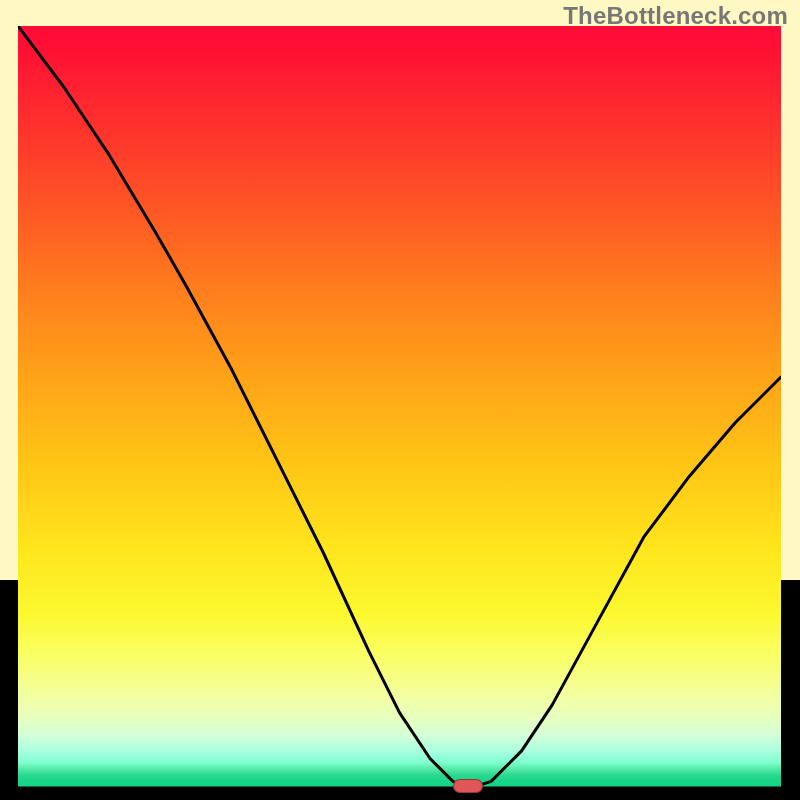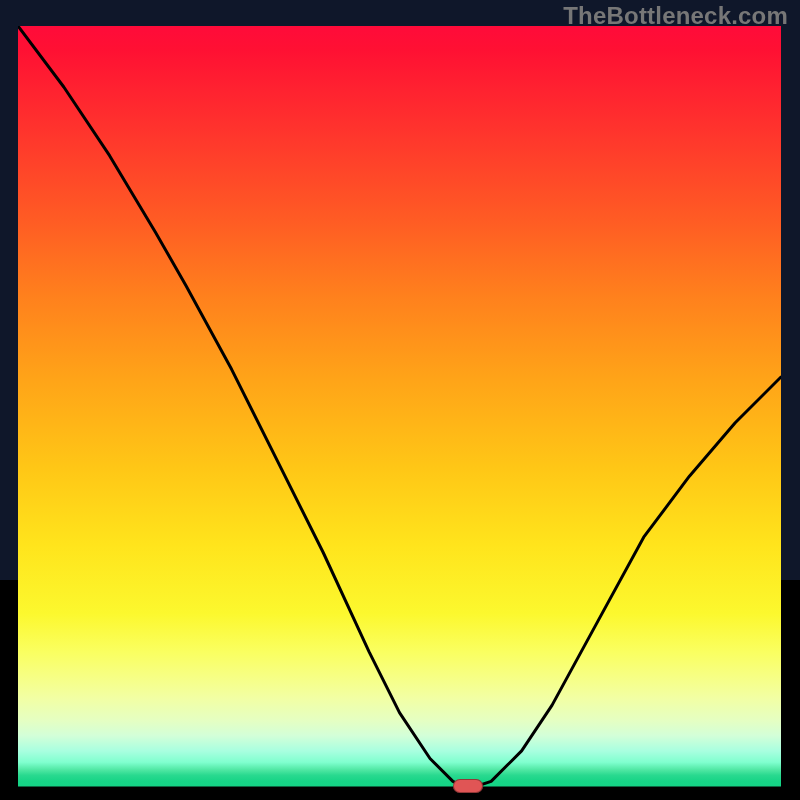--- a/index.html
+++ b/index.html
@@ -1,16 +1,16 @@
 <!DOCTYPE html>
 <html><head>
 <meta charset="utf-8">
 <style>
 body { margin: 0; padding: 0; width: 800px; height: 800px; background: #000; overflow: hidden; }
-.container { width: 800px; height: 580px; position: relative; background: #0f172a; }
+.container { width: 800px; height: 580px; position: relative; background: #fef9c3; }
 .frame { position: absolute; top: 26px; left: 18px; width: 763px; height: 763px; background: #000; }
 .gradient { position: absolute; top: 0; left: 0; width: 100%; height: 100%;
   background: linear-gradient(to bottom,
     #ff0b3a 0%,
     #ff1033 3%,
     #ff2e2e 12%,
     #ff5a24 25%,
     #ff7f1d 35%,
     #ffa318 46%,
     #ffc716 58%,

